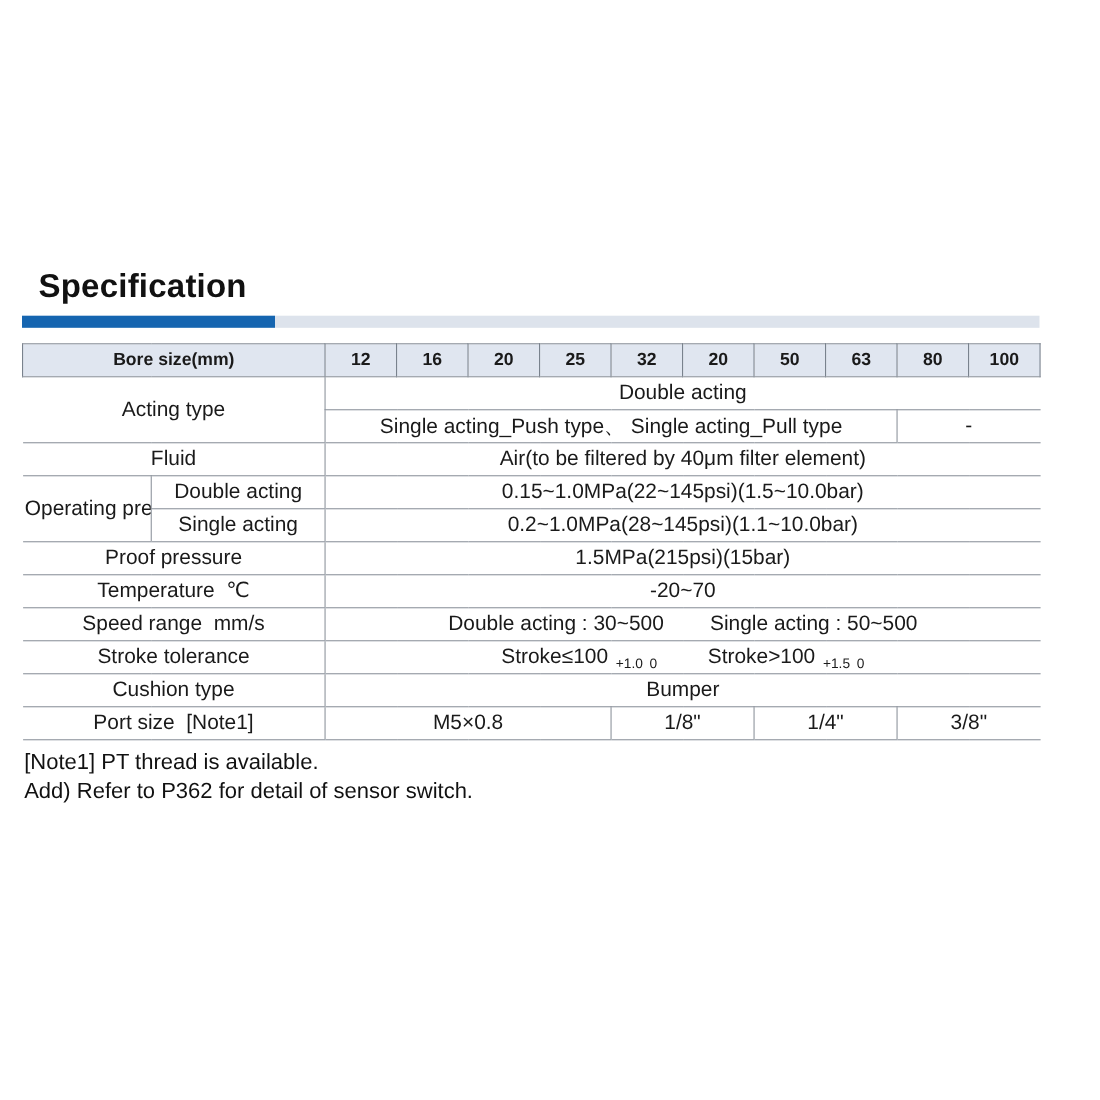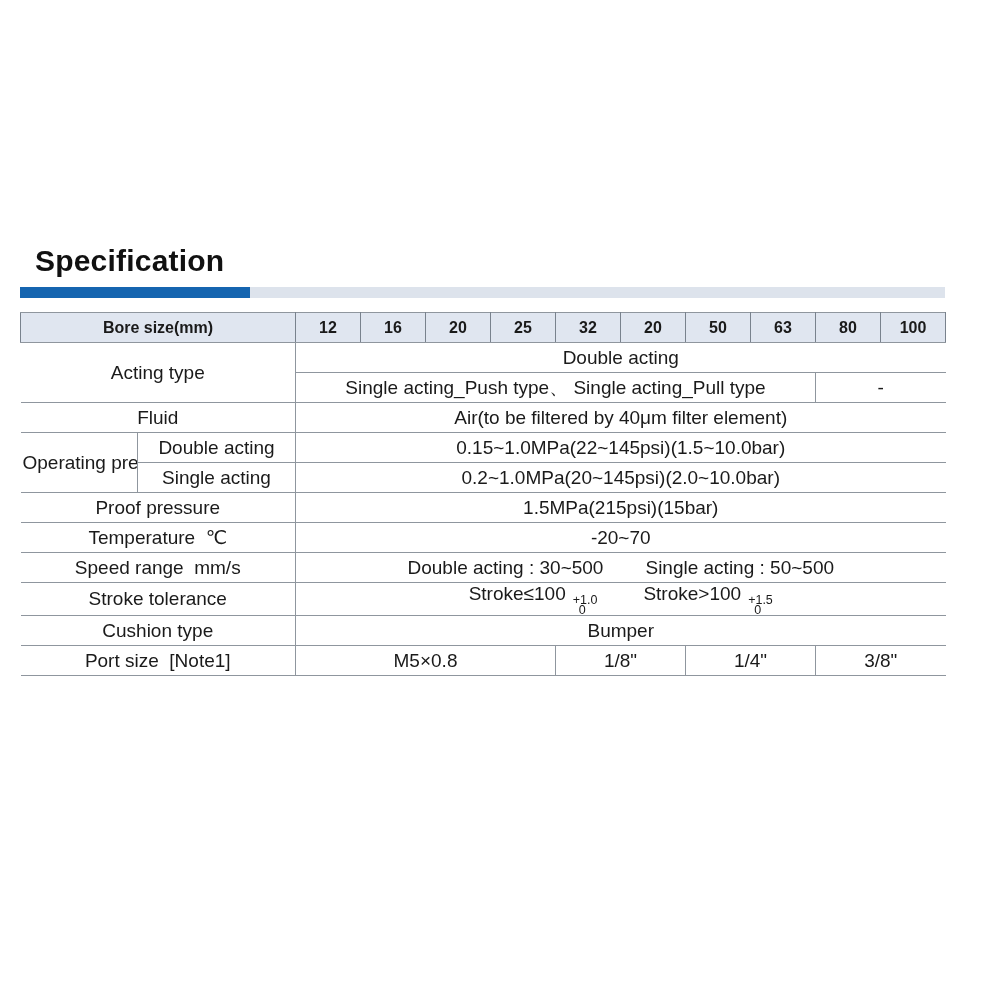--- a/index.html
+++ b/index.html
@@ -34,21 +34,21 @@
     border: 1px solid #79828d;
   }
   td.lbl { text-align: left; padding-left: 12px; white-space: pre; }
   td.sublbl { text-align: left; padding-left: 10px; border-left: 1px solid #8f969e; }
   td.vl { border-left: 1px solid #8f969e; }
 
   .sr-gap { margin-left: 42px; text-align: center; }
   .tolgrp { white-space: nowrap; }
   .tolgrp + .tolgrp { margin-left: 46px; text-align: center; }
   .tol {
-    display: inline-flex; flex-direction: column; align-items: flex-start;
+    display: inline-flex; align-items: flex-start;
     font-size: 12.5px; line-height: 10px; margin-left: 7px; vertical-align: -4px;
   }
   .tol .low { padding-left: 6px; }
 
   .notes { position: absolute; left: 22px; top: 680px; font-size: 20px; line-height: 26px; color: #111; }
 </style>
 </head>
 <body>
 
 <div class="sheet">
@@ -104,21 +104,21 @@
         <td class="vl" colspan="10">Air(to be filtered by 40μm filter element)</td>
       </tr>
 
       <tr>
         <td class="lbl" rowspan="2">Operating pressure</td>
         <td class="sublbl">Double acting</td>
         <td class="vl" colspan="10">0.15~1.0MPa(22~145psi)(1.5~10.0bar)</td>
       </tr>
       <tr>
         <td class="sublbl">Single acting</td>
-        <td class="vl" colspan="10">0.2~1.0MPa(20~145psi)(2.0~10.0bar)</td>
+        <td class="vl" colspan="10">0.2~1.0MPa(28~145psi)(1.1~10.0bar)</td>
       </tr>
 
       <tr>
         <td class="lbl" colspan="2">Proof pressure</td>
         <td class="vl" colspan="10">1.5MPa(215psi)(15bar)</td>
       </tr>
 
       <tr>
         <td class="lbl" colspan="2">Temperature  ℃</td>
         <td class="vl" colspan="10">-20~70</td>
@@ -152,14 +152,18 @@
       <tr>
         <td class="lbl" colspan="2">Port size  [Note1]</td>
         <td class="vl" colspan="4">M5×0.8</td>
         <td class="vl" colspan="2">1/8"</td>
         <td class="vl" colspan="2">1/4"</td>
         <td class="vl" colspan="2">3/8"</td>
       </tr>
     </tbody>
   </table>
 
+  <div class="notes">
+    <div>[Note1] PT thread is available.</div>
+    <div>Add) Refer to P362 for detail of sensor switch.</div>
+  </div>
 
 </div>
 
 </body></html>

